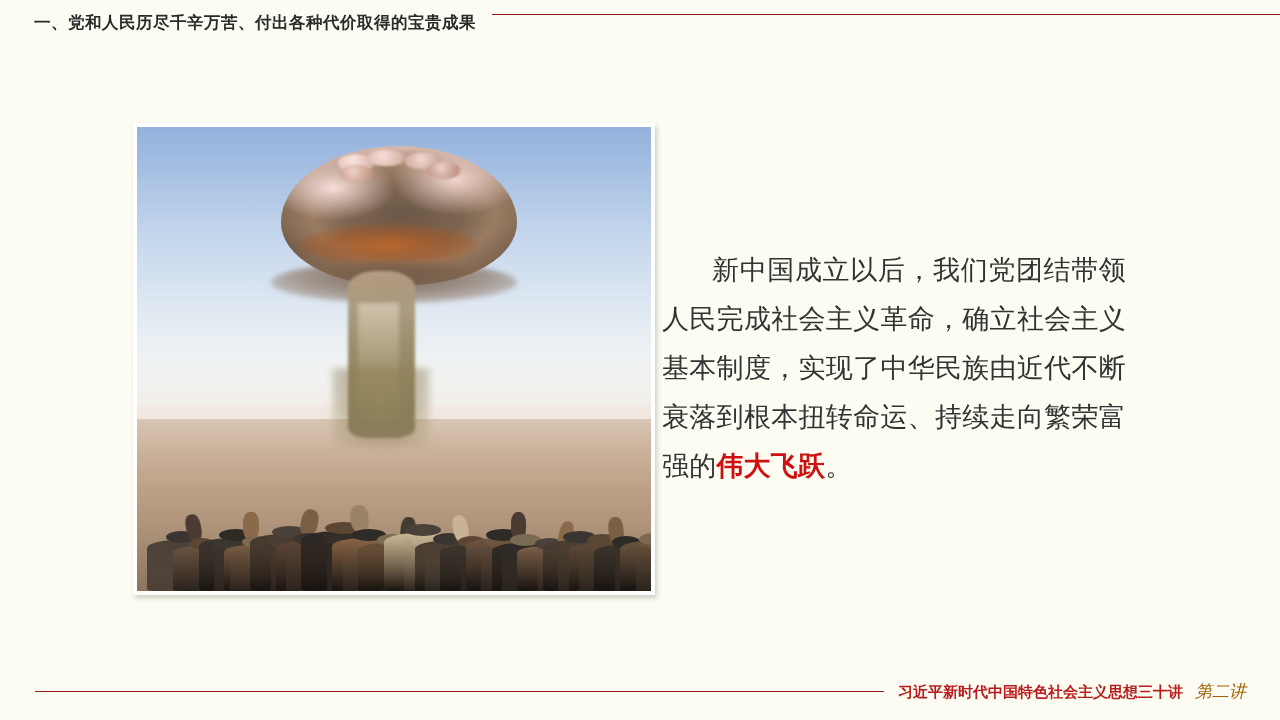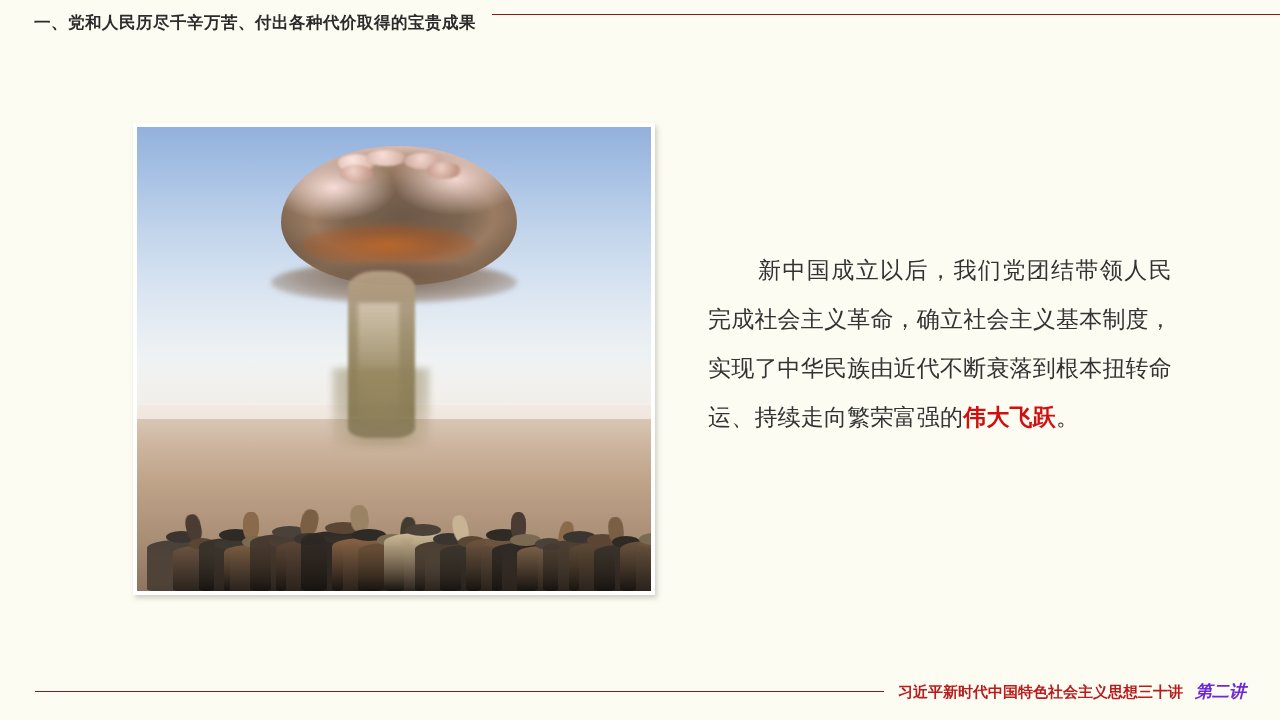--- a/index.html
+++ b/index.html
@@ -200,24 +200,24 @@
   }
   .arm {
     position: absolute;
     border-radius: 40%;
     transform-origin: bottom center;
   }
 
   
   .body-text {
     position: absolute;
-    left: 708px;
+    left: 662px;
     top: 246px;
     width: 464px;
-    font-size: 23px;
+    font-size: 27px;
     line-height: 49px;
     color: #333333;
     text-indent: 50px;
     text-align: justify;
     text-justify: inter-ideograph;
     letter-spacing: 0.2px;
   }
   .highlight {
     color: #cf1010;
     font-weight: bold;
@@ -245,23 +245,23 @@
     font-weight: bold;
     color: #b91c1c;
     white-space: nowrap;
     line-height: 1;
   }
   .footer-chapter {
     margin-left: 12px;
     margin-right: 34px;
     font-family: "Liberation Serif", "DejaVu Serif", serif;
     font-size: 17px;
-    font-weight: bold;
+    font-weight: normal;
     font-style: italic;
-    color: #6d28d9;
+    color: #a16207;
     white-space: nowrap;
     line-height: 1;
   }
 </style>
 </head>
 <body>
 
 <div class="slide">
 
   <div class="header">

